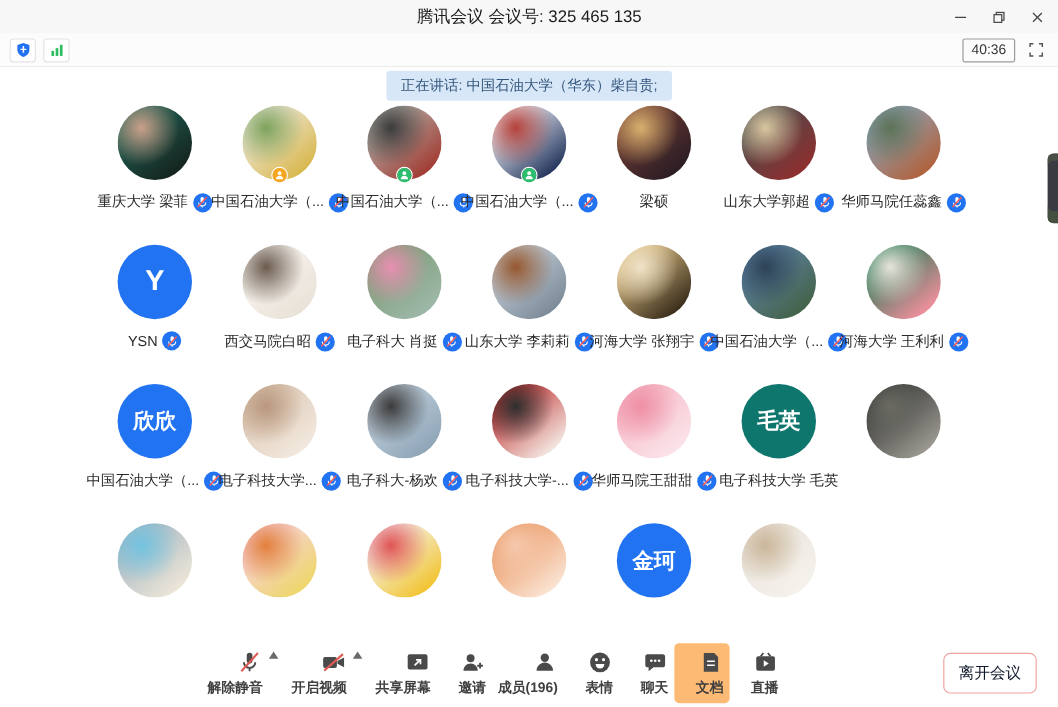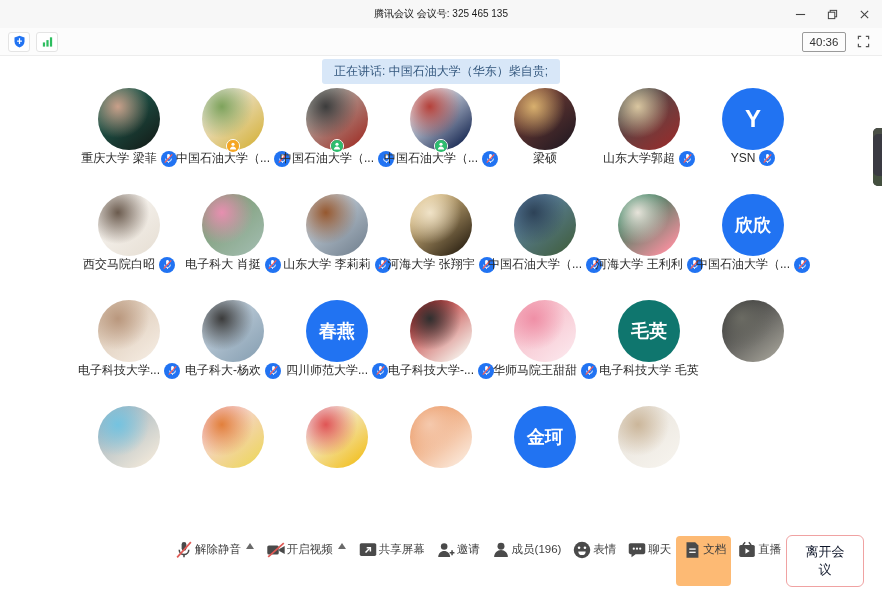--- a/index.html
+++ b/index.html
@@ -1,21 +1,21 @@
 <!DOCTYPE html>
 <html><head>
 <meta charset="utf-8">
 <style>
   * { margin:0; padding:0; box-sizing:border-box; }
   html,body { width:882px; height:589px; overflow:hidden; }
   body { font-family:"Liberation Sans","DejaVu Sans",sans-serif; background:#fff; position:relative; }
 
   
   .titlebar { height:28px; background:#f7f7f7; display:flex; align-items:center; position:relative; }
-  .titlebar .title { flex:1; text-align:center; font-size:10px; color:#1a1a1a; }
+  .titlebar .title { flex:1; text-align:center; font-size:14px; color:#1a1a1a; }
   .winbtns { position:absolute; right:2px; top:0; height:28px; display:flex; }
   .winbtn { width:32px; height:28px; display:flex; align-items:center; justify-content:center; cursor:pointer; }
   .winbtn svg { width:11px; height:11px; }
 
   
   .infobar { height:28px; background:#fcfcfc; border-bottom:1px solid #ededed; display:flex; align-items:center; padding:0 8px; }
   .chipbox { width:22px; height:20px; border:1px solid #e4e4e4; border-radius:3px; background:#fff; display:flex; align-items:center; justify-content:center; margin-right:6px; cursor:pointer; }
   .chipbox svg { width:13px; height:13px; }
   .infobar .spacer { flex:1; }
   .timerbox { min-width:44px; height:20px; border:1px solid #9a9a9a; border-radius:2px; display:flex; align-items:center; justify-content:center; font-size:11.5px; color:#333; padding:0 4px; }
@@ -27,30 +27,30 @@
   .banner-wrap { text-align:center; padding-top:3px; height:28px; }
   .banner { display:inline-block; background:#d8e7f8; color:#33577d; font-size:12px; padding:4px 12px; border-radius:3px; }
 
   
   .grid { display:grid; grid-template-columns:repeat(7,104px); justify-content:center; row-gap:27px; margin-top:4px; }
   .tile { display:flex; flex-direction:column; align-items:center; cursor:pointer; }
   .avatar { width:62px; height:62px; border-radius:50%; position:relative; display:flex; align-items:center; justify-content:center; overflow:visible; flex:none; }
   .avatar.letter { color:#fff; font-weight:bold; }
   .avatar .badge { position:absolute; left:50%; bottom:-3px; transform:translateX(-50%); width:14px; height:14px; border-radius:50%; border:1.5px solid #fff; }
   .avatar .badge svg { width:100%; height:100%; display:block; }
-  .nameRow { margin-top:0; display:flex; align-items:center; gap:4px; white-space:nowrap; font-size:12px; color:#2b2b2b; }
+  .nameRow { margin-top:10px; display:flex; align-items:center; gap:4px; white-space:nowrap; font-size:12px; color:#2b2b2b; }
   .mic { width:16px; height:16px; border-radius:50%; background:#2173f2; display:inline-flex; align-items:center; justify-content:center; flex:none; }
   .mic svg { width:13px; height:13px; }
 
   
   .edge-handle { position:absolute; right:0; top:72px; width:9px; height:58px; background:#3a3a42; border-radius:5px 0 0 5px; cursor:pointer; box-shadow:inset 0 6px 0 #4a4f46, inset 0 -10px 0 #44503f; }
 
   
   .toolbar { position:absolute; left:0; bottom:0; width:882px; height:56px; background:#fff; display:flex; align-items:center; padding-left:168px; }
-  .tb-item { display:flex; flex-direction:row; align-items:flex-start; justify-content:center; min-width:46px; height:50px; padding:3px 5px; border-radius:4px; cursor:pointer; position:relative; }
+  .tb-item { display:flex; flex-direction:column; align-items:flex-end; justify-content:center; min-width:46px; height:50px; padding:3px 5px; border-radius:4px; cursor:pointer; position:relative;font-weight:bold; }
   .tb-item.active { background:#fdba74; }
   .tb-item .ticon { width:22px; height:22px; }
   .tb-item .ticon svg { width:22px; height:22px; display:block; }
   .tb-item .tlabel { font-size:11.5px; color:#3f3f3f; margin-top:3px; white-space:nowrap; }
   .tb-arrow { width:0; height:0; border-left:4px solid transparent; border-right:4px solid transparent; border-bottom:6px solid #6a6a6a; align-self:flex-start; margin:10px 6px 0 0; cursor:pointer; }
   .leave-btn { margin-left:auto; margin-right:18px; background:#fff; border:1px solid #f0a2a2; color:#0f172a; font-size:13px; padding:7px 12px; border-radius:6px; cursor:pointer; font-family:inherit; }
 </style>
 </head>
 <body>
 
@@ -197,20 +197,34 @@
             <svg viewBox="0 0 16 16">
     <rect x="6.3" y="2.6" width="3.4" height="6" rx="1.7" fill="#fff"></rect>
     <path d="M4.4 8.2a3.6 3.6 0 0 0 7.2 0" fill="none" stroke="#fff" stroke-width="1.1"></path>
     <line x1="8" y1="11.9" x2="8" y2="13.4" stroke="#fff" stroke-width="1.1"></line>
     <line x1="3.4" y1="13" x2="12.6" y2="3" stroke="#ff5a52" stroke-width="1.5"></line>
             </svg>
           </span>
         </div>
       </div>
       <div class="tile">
+        <div class="avatar" style="background: radial-gradient(circle at 32% 30%, rgb(93, 114, 87) 0%, rgba(0, 0, 0, 0) 52%), linear-gradient(140deg, rgb(143, 163, 184) 20%, rgb(176, 98, 60) 85%);"></div>
+        <div class="nameRow">
+          <span>华师马院任蕊鑫</span>
+          <span class="mic">
+            <svg viewBox="0 0 16 16">
+    <rect x="6.3" y="2.6" width="3.4" height="6" rx="1.7" fill="#fff"></rect>
+    <path d="M4.4 8.2a3.6 3.6 0 0 0 7.2 0" fill="none" stroke="#fff" stroke-width="1.1"></path>
+    <line x1="8" y1="11.9" x2="8" y2="13.4" stroke="#fff" stroke-width="1.1"></line>
+    <line x1="3.4" y1="13" x2="12.6" y2="3" stroke="#ff5a52" stroke-width="1.5"></line>
+            </svg>
+          </span>
+        </div>
+      </div>
+      <div class="tile">
         <div class="avatar letter" style="background: rgb(33, 115, 242); font-size: 24px;">Y</div>
         <div class="nameRow">
           <span>YSN</span>
           <span class="mic">
             <svg viewBox="0 0 16 16">
     <rect x="6.3" y="2.6" width="3.4" height="6" rx="1.7" fill="#fff"></rect>
     <path d="M4.4 8.2a3.6 3.6 0 0 0 7.2 0" fill="none" stroke="#fff" stroke-width="1.1"></path>
     <line x1="8" y1="11.9" x2="8" y2="13.4" stroke="#fff" stroke-width="1.1"></line>
     <line x1="3.4" y1="13" x2="12.6" y2="3" stroke="#ff5a52" stroke-width="1.5"></line>
             </svg>
@@ -326,34 +340,20 @@
     <line x1="8" y1="11.9" x2="8" y2="13.4" stroke="#fff" stroke-width="1.1"></line>
     <line x1="3.4" y1="13" x2="12.6" y2="3" stroke="#ff5a52" stroke-width="1.5"></line>
             </svg>
           </span>
         </div>
       </div>
       <div class="tile">
         <div class="avatar" style="background: radial-gradient(circle at 32% 30%, rgb(59, 59, 59) 0%, rgba(0, 0, 0, 0) 52%), linear-gradient(140deg, rgb(194, 208, 220) 20%, rgb(143, 166, 184) 85%);"></div>
         <div class="nameRow">
           <span>电子科大-杨欢</span>
-          <span class="mic">
-            <svg viewBox="0 0 16 16">
-    <rect x="6.3" y="2.6" width="3.4" height="6" rx="1.7" fill="#fff"></rect>
-    <path d="M4.4 8.2a3.6 3.6 0 0 0 7.2 0" fill="none" stroke="#fff" stroke-width="1.1"></path>
-    <line x1="8" y1="11.9" x2="8" y2="13.4" stroke="#fff" stroke-width="1.1"></line>
-    <line x1="3.4" y1="13" x2="12.6" y2="3" stroke="#ff5a52" stroke-width="1.5"></line>
-            </svg>
-          </span>
-        </div>
-      </div>
-      <div class="tile">
-        <div class="avatar letter" style="background: rgb(33, 115, 242); font-size: 18px;">春燕</div>
-        <div class="nameRow">
-          <span>四川师范大学...</span>
           <span class="mic">
             <svg viewBox="0 0 16 16">
     <rect x="6.3" y="2.6" width="3.4" height="6" rx="1.7" fill="#fff"></rect>
     <path d="M4.4 8.2a3.6 3.6 0 0 0 7.2 0" fill="none" stroke="#fff" stroke-width="1.1"></path>
     <line x1="8" y1="11.9" x2="8" y2="13.4" stroke="#fff" stroke-width="1.1"></line>
     <line x1="3.4" y1="13" x2="12.6" y2="3" stroke="#ff5a52" stroke-width="1.5"></line>
             </svg>
           </span>
         </div>
       </div>

